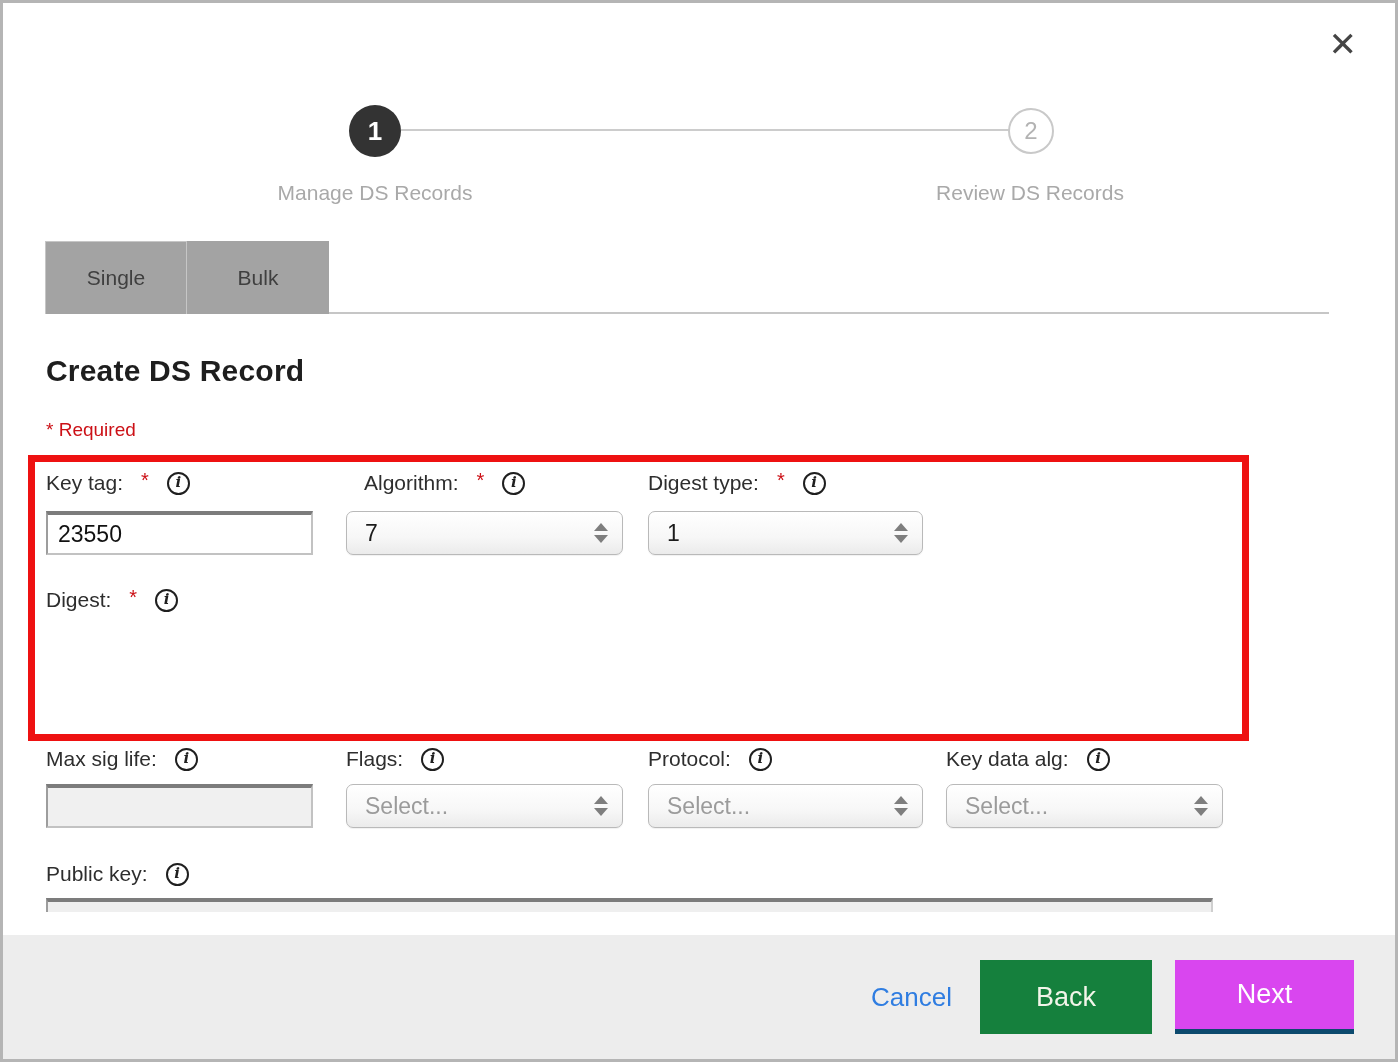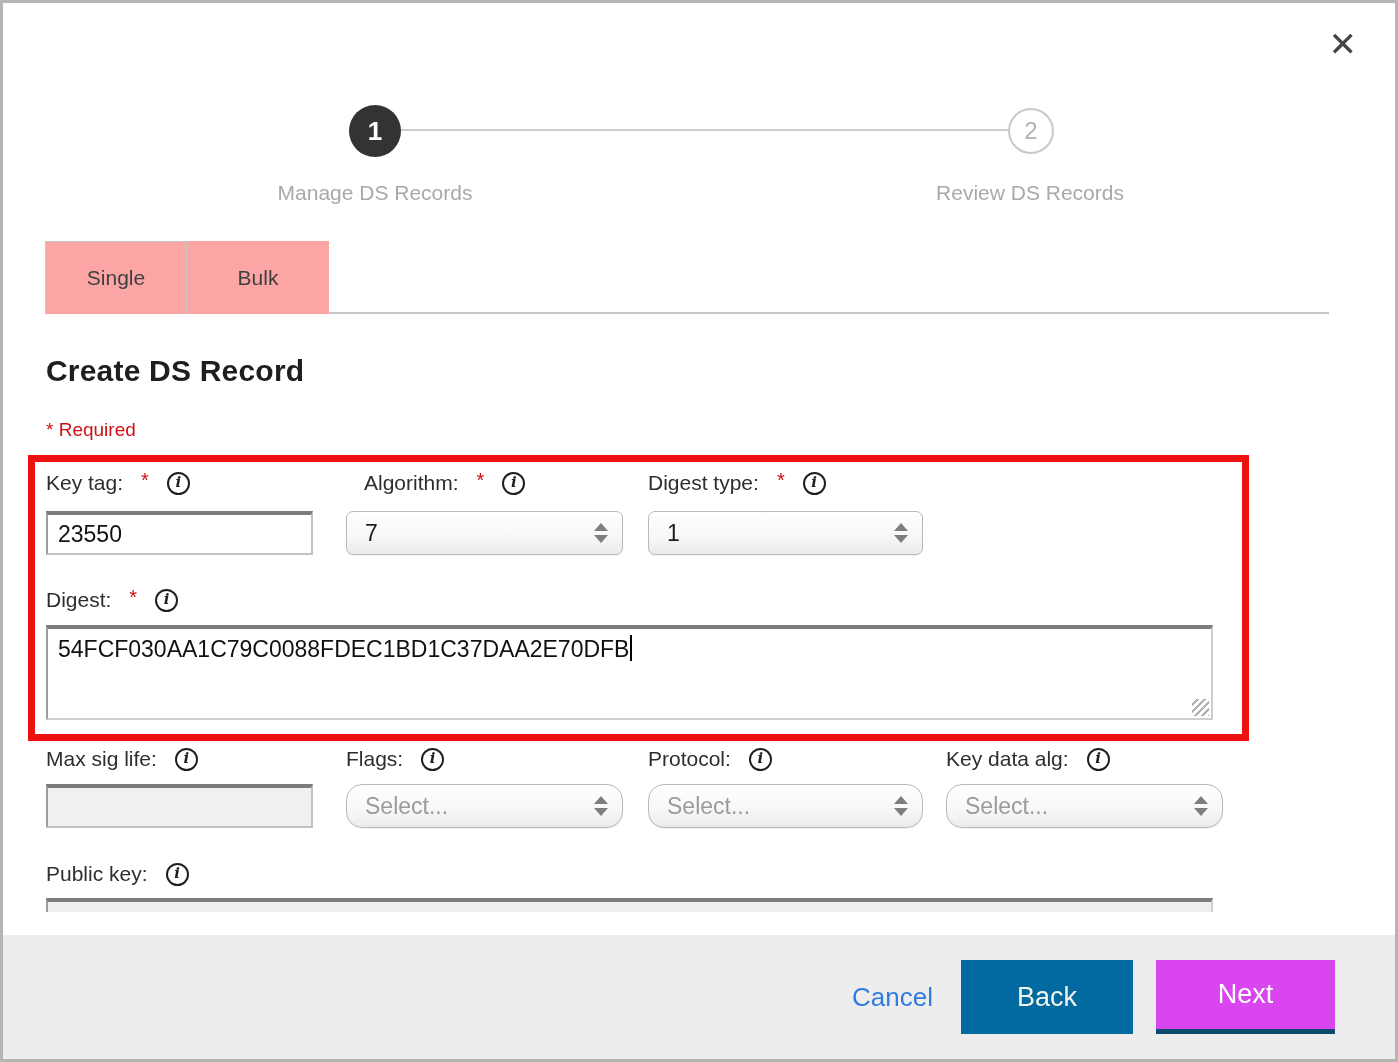--- a/index.html
+++ b/index.html
@@ -86,21 +86,21 @@
     position: absolute;
     top: 238px;
     width: 142px;
     height: 73px;
     display: flex;
     align-items: center;
     justify-content: center;
     font-size: 21px;
     color: #3f3f3f;
     cursor: pointer;
-    background: #fca5a5;
+    background: #a3a3a3;
   }
   .tab.active {
     left: 42px;
     border: 1px solid #c6c6c6;
     border-bottom: none;
   }
   .tab.plain { left: 184px; }
   
   .page-title {
     position: absolute;
@@ -231,21 +231,21 @@
     border-radius: 7px;
     background: linear-gradient(#ffffff 0%, #f7f7f7 60%, #ebebeb 100%);
     box-shadow: 0 1px 1px rgba(0,0,0,0.06);
     display: flex;
     align-items: center;
     padding: 0 44px 0 18px;
     font-size: 23px;
     color: #1c1c1c;
     cursor: pointer;
   }
-  .sel.placeholder { color: #9b9b9b; border-radius: 16px; }
+  .sel.placeholder { color: #9b9b9b; }
   .sel .arrows {
     position: absolute;
     right: 14px;
     top: 50%;
     transform: translateY(-50%);
     display: flex;
     flex-direction: column;
     align-items: center;
     gap: 4px;
   }
@@ -265,40 +265,40 @@
   .footer {
     position: absolute;
     left: 0;
     bottom: 0;
     width: 100%;
     height: 124px;
     background: #ededed;
     display: flex;
     align-items: center;
     justify-content: flex-end;
-    padding-right: 60px;
+    padding-right: 41px;
   }
   .cancel-link {
     font-size: 26px;
     color: #2f7de1;
     cursor: pointer;
     margin-right: 28px;
   }
   .btn {
     height: 74px;
     display: flex;
     align-items: center;
     justify-content: center;
     font-size: 27px;
     cursor: pointer;
     border: none;
   }
   .btn-back {
     width: 172px;
-    background: #0369a1;
+    background: #15803d;
     color: #f2f5e9;
     margin-right: 23px;
     cursor: default;
   }
   .btn-next {
     width: 179px;
     background: #d946ef;
     color: #ffffff;
     border-bottom: 5px solid #0c4a6e;
   }
@@ -365,24 +365,20 @@
     </span>
   </div>
 
   <div class="field-label" style="left:43px; top:585px;">
     <span>Digest:</span>
     <span class="req">*</span>
     <span class="info-icon">
         <i>i</i>
       </span>
   </div>
-  <div class="ta" style="left:43px; top:622px; width:1167px; height:95px;">
-    <span>54FCF030AA1C79C0088FDEC1BD1C37DAA2E70DFB</span><span class="caret"></span>
-    <div class="resize-grip"></div>
-  </div>
 
   <div class="field-label" style="left:43px; top:744px;">
     <span>Max sig life:</span>
     <span class="info-icon">
         <i>i</i>
       </span>
   </div>
   <div class="field-label" style="left:343px; top:744px;">
     <span>Flags:</span>
     <span class="info-icon">

